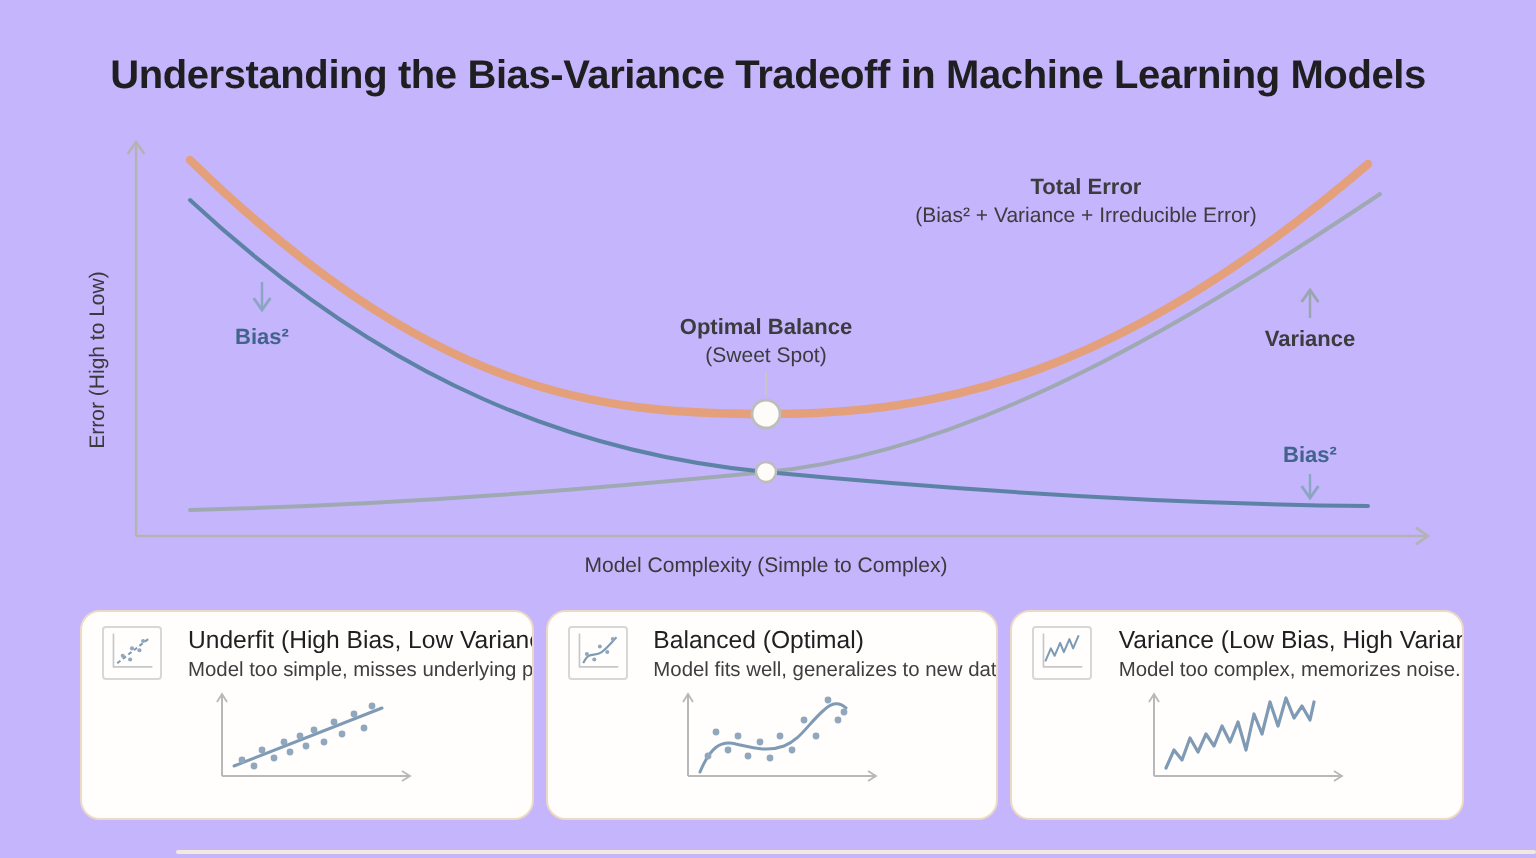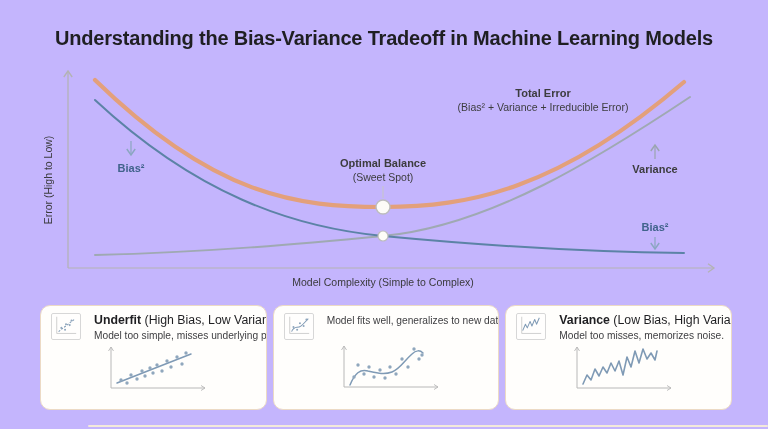--- a/index.html
+++ b/index.html
@@ -15,21 +15,21 @@
   .blue-label     { fill:#41638c; }
   .axis-label     { font-size:10.5px; fill:#3a3a3c; font-weight:400; }
   .cards { position:absolute; top:305px; left:40px; width:692px; height:105px;
            display:flex; gap:6px; }
   .card { flex:1; background:#fffefc; border:1px solid #ecdac5; border-radius:10px;
           padding:7px 10px 3px; overflow:hidden; }
   .card-header { display:flex; gap:13px; align-items:flex-start; }
   .thumb { flex:0 0 auto; border:1px solid #d7d7d7; border-radius:2px; background:#fffefd; }
   .card-text { min-width:0; }
   .card-title { font-size:12.3px; color:#1f1f22; line-height:15px; white-space:nowrap; }
-  .card-title b { font-weight:700; }
+  .card-title b { font-weight:400; }
   .card-desc { font-size:10.2px; color:#3e3e41; margin-top:2px; white-space:nowrap; }
   .mini-chart { display:block; margin:0 auto; }
   .bottom-hint { position:absolute; top:425px; left:88px; width:680px; height:2px;
                  background:#f3e9db; border-radius:2px; }
 </style>
 </head>
 <body>
 
 <div class="stage">
 
@@ -134,20 +134,21 @@
           <path d="M7,19 C10,12 13,16 17,13 C21,10 22,8 25,5" fill="none" stroke="#7f9ab5" stroke-width="1.1"></path>
           <g fill="#90a7bd">
             <circle cx="9" cy="14" r="1.1"></circle>
               <circle cx="13" cy="17" r="1.1"></circle>
             <circle cx="16" cy="10" r="1.1"></circle>
               <circle cx="20" cy="13" r="1.1"></circle>
             <circle cx="23" cy="6" r="1.1"></circle>
           </g>
         </svg>
         <div class="card-text">
+          <div class="card-title"><b>Balanced</b><span> (Optimal)</span></div>
           <div class="card-desc">Model fits well, generalizes to new data.</div>
         </div>
       </div>
       <svg class="mini-chart" width="132" height="54" viewBox="0 0 132 54">
         <defs>
           <marker id="miniAx2" markerWidth="7" markerHeight="7" refX="5" refY="3.5" orient="auto">
             <path d="M1,1 L5,3.5 L1,6" fill="none" stroke="#b8b8b8" stroke-width="0.9"></path>
           </marker>
         </defs>
         <line x1="24" y1="47" x2="24" y2="6" stroke="#b8b8b8" stroke-width="1" marker-end="url(#miniAx2)"></line>
@@ -173,21 +174,21 @@
     </div>
 
     <div class="card">
       <div class="card-header">
         <svg class="thumb" width="30" height="27" viewBox="0 0 30 27">
           <path d="M5,3 V21 H26" fill="none" stroke="#c7c7c7" stroke-width="0.9"></path>
           <polyline points="6,18 9,11 11,15 14,8 16,13 19,6 21,11 24,4" fill="none" stroke="#7f9ab5" stroke-width="1.1" stroke-linejoin="round"></polyline>
         </svg>
         <div class="card-text">
           <div class="card-title"><b>Variance</b><span> (Low Bias, High Variance)</span></div>
-          <div class="card-desc">Model too misses, memorizes noise.</div>
+          <div class="card-desc">Model too complex, memorizes noise.</div>
         </div>
       </div>
       <svg class="mini-chart" width="132" height="54" viewBox="0 0 132 54">
         <defs>
           <marker id="miniAx3" markerWidth="7" markerHeight="7" refX="5" refY="3.5" orient="auto">
             <path d="M1,1 L5,3.5 L1,6" fill="none" stroke="#b8b8b8" stroke-width="0.9"></path>
           </marker>
         </defs>
         <line x1="24" y1="47" x2="24" y2="6" stroke="#b8b8b8" stroke-width="1" marker-end="url(#miniAx3)"></line>
         <line x1="24" y1="47" x2="118" y2="47" stroke="#b8b8b8" stroke-width="1" marker-end="url(#miniAx3)"></line>

